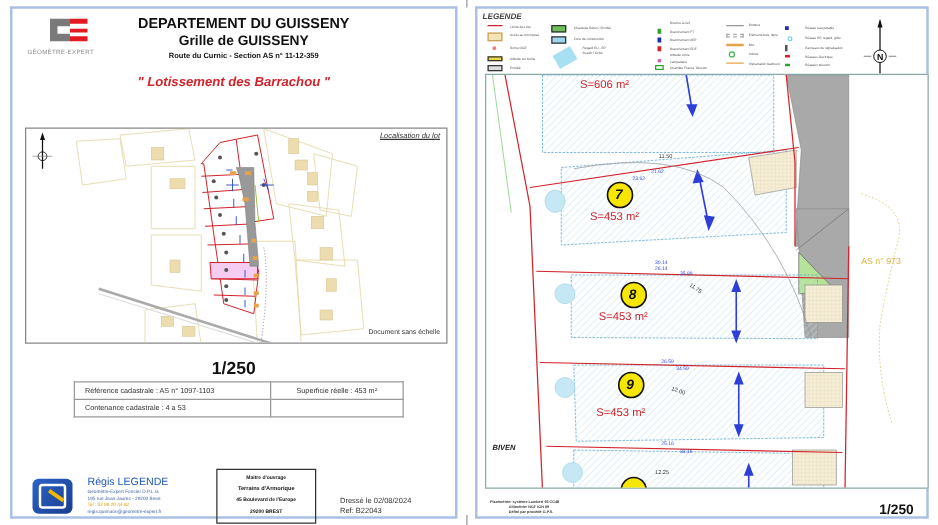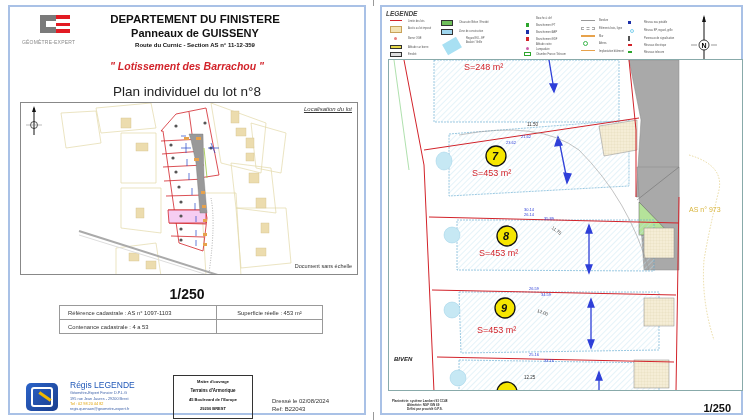--- a/index.html
+++ b/index.html
@@ -61,25 +61,24 @@
 
 <div class="page" id="page-left">
   <div class="logo">
     <div class="g1"></div>
       <div class="g2"></div>
     <div class="r1"></div>
       <div class="r2"></div>
       <div class="r3"></div>
     <div class="txt">GÉOMÈTRE-EXPERT</div>
   </div>
-  <div class="hdr1">DEPARTEMENT DU FINISTERE</div>
-  <div class="hdr2">Panneaux de GUISSENY</div>
+  <div class="hdr1">DEPARTEMENT DU GUISSENY</div>
+  <div class="hdr2">Grille de GUISSENY</div>
   <div class="hdr3">Route du Curnic  - Section AS n° 11-12-359</div>
   <div class="lotiss">" Lotissement des Barrachou "</div>
-  <div class="plan-title">Plan individuel du lot n°8</div>
 
   <div class="locmap">
     <svg width="338" height="173" viewBox="0 0 338 173">
 
       <g stroke="#e3d9a8" stroke-width="0.7" fill="none">
         <path d="M75 5 L130 0 L135 25 L80 30 Z"></path>
         <path d="M190 0 L245 20 L240 70 L200 60 Z"></path>
         <path d="M100 30 L135 30 L135 80 L100 80 Z"></path>
         <path d="M100 85 L140 85 L140 130 L100 125 Z"></path>
         <path d="M210 60 L250 65 L255 110 L215 105 Z"></path>
@@ -349,21 +348,21 @@
           <ellipse cx="63" cy="175" rx="8" ry="8"></ellipse>
         <ellipse cx="63" cy="250" rx="8" ry="8"></ellipse>
           <ellipse cx="69" cy="318" rx="8" ry="8"></ellipse>
       </g>
 
       <path d="M70 75 Q150 60 190 90 Q240 140 260 210" stroke="#9a9a9a" stroke-width="0.6" fill="none"></path>
 
       <path d="M300 95 Q335 105 330 130 Q320 170 315 200 Q312 240 325 280" stroke="#e3d08a" stroke-width="0.8" stroke-dasharray="1.5,1.5" fill="none"></path>
     </svg>
     
-    <div style="position:absolute;left:75px;top:2px;font-size:9px;color:#d2232a">S=248 m²</div>
+    <div style="position:absolute;left:75px;top:2px;font-size:9px;color:#d2232a">S=606 m²</div>
     <div style="position:absolute;left:103px;top:90px;font-size:11px;font-weight:bold;font-style:italic;color:#111">7</div>
     <div style="position:absolute;left:83px;top:108px;font-size:9px;color:#d2232a">S=453 m²</div>
     <div style="position:absolute;left:114px;top:170px;font-size:11px;font-weight:bold;font-style:italic;color:#111">8</div>
     <div style="position:absolute;left:90px;top:188px;font-size:9px;color:#d2232a">S=453 m²</div>
     <div style="position:absolute;left:112px;top:242px;font-size:11px;font-weight:bold;font-style:italic;color:#111">9</div>
     <div style="position:absolute;left:88px;top:265px;font-size:9px;color:#d2232a">S=453 m²</div>
     <div style="position:absolute;left:300px;top:146px;font-size:7px;color:#d8b43a">AS n° 973</div>
     <div style="position:absolute;left:5px;top:296px;font-size:6px;font-weight:bold;font-style:italic;color:#222">BIVEN</div>
     <div style="position:absolute;left:138px;top:62px;font-size:4.5px;color:#333">11.50</div>
     <div style="position:absolute;left:132px;top:74px;font-size:4px;color:#2e3fd8">21.62</div>

